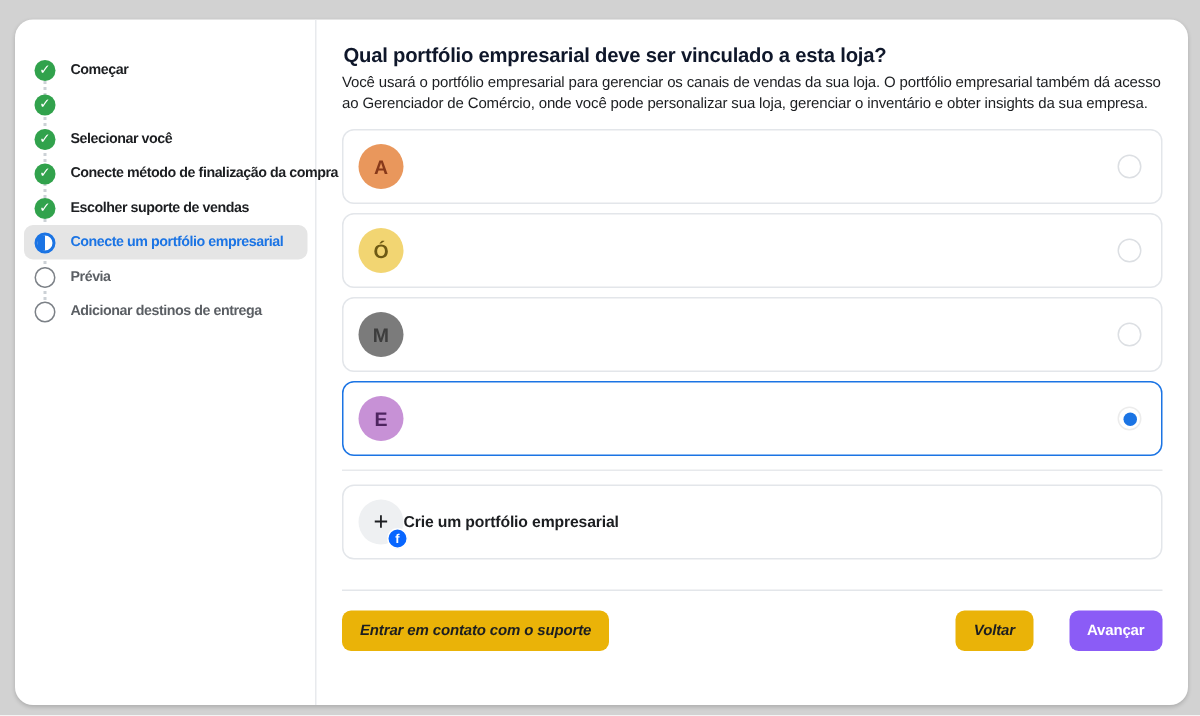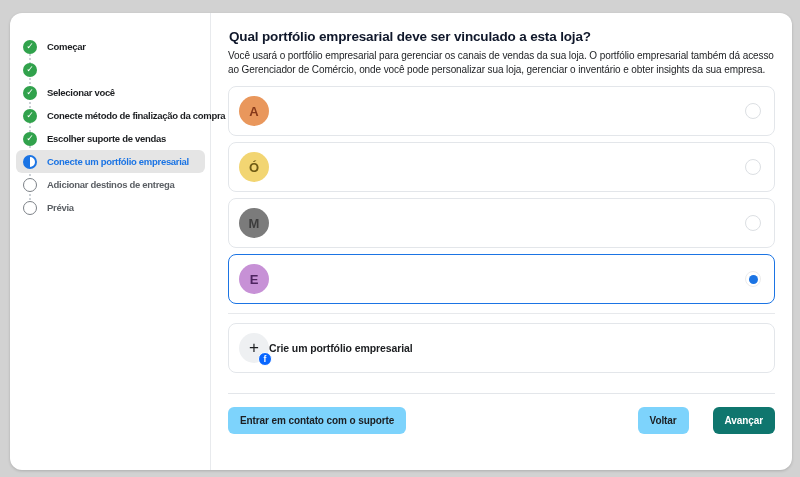--- a/index.html
+++ b/index.html
@@ -61,22 +61,22 @@
     font-weight:bold;display:flex;align-items:center;justify-content:center;
     border:1.5px solid #fff;line-height:1;}
   .create-label{font-size:10.5px;font-weight:bold;
     color:#1c1e21;letter-spacing:-0.1px;}
   .footer-divider{height:1px;background:#e3e6ea;margin-top:20px;flex:none;}
   .footer{display:flex;align-items:center;justify-content:space-between;
     padding:13px 0;}
   .footer-right{display:flex;gap:24px;}
   .btn{border:none;border-radius:6px;font-family:inherit;font-size:10px;
     font-weight:bold;padding:8px 12px;letter-spacing:-0.1px;cursor:pointer;}
-  .btn.gray{background:#7dd3fc;color:#1c1e21;}
-  .btn.blue{background:#0f766e;color:#fff;}
+  .btn.gray{background:#eab308;color:#1c1e21;font-style:italic;}
+  .btn.blue{background:#8b5cf6;color:#fff;}
 </style>
 </head>
 <body>
 
 <div class="page">
   <div class="card">
 
     <aside class="sidebar">
       <div class="steps">
         <div class="step done">
@@ -97,25 +97,25 @@
         <div class="step done">
           <span class="step-icon">✓</span>
           <span class="step-label">Escolher suporte de vendas</span>
         </div>
         <div class="step active">
           <span class="step-icon"></span>
           <span class="step-label">Conecte um portfólio empresarial</span>
         </div>
         <div class="step pending">
           <span class="step-icon"></span>
-          <span class="step-label">Adicionar destinos de entrega</span>
+          <span class="step-label">Prévia</span>
         </div>
         <div class="step pending">
           <span class="step-icon"></span>
-          <span class="step-label">Prévia</span>
+          <span class="step-label">Adicionar destinos de entrega</span>
         </div>
       </div>
     </aside>
 
     <main class="content">
       <h1 class="title">Qual portfólio empresarial deve ser vinculado a esta loja?</h1>
       <p class="desc">Você usará o portfólio empresarial para gerenciar os canais de vendas da sua loja. O portfólio empresarial também dá acesso ao Gerenciador de Comércio, onde você pode personalizar sua loja, gerenciar o inventário e obter insights da sua empresa.</p>
 
       <div class="rows">
         <div class="row portfolio-row">

